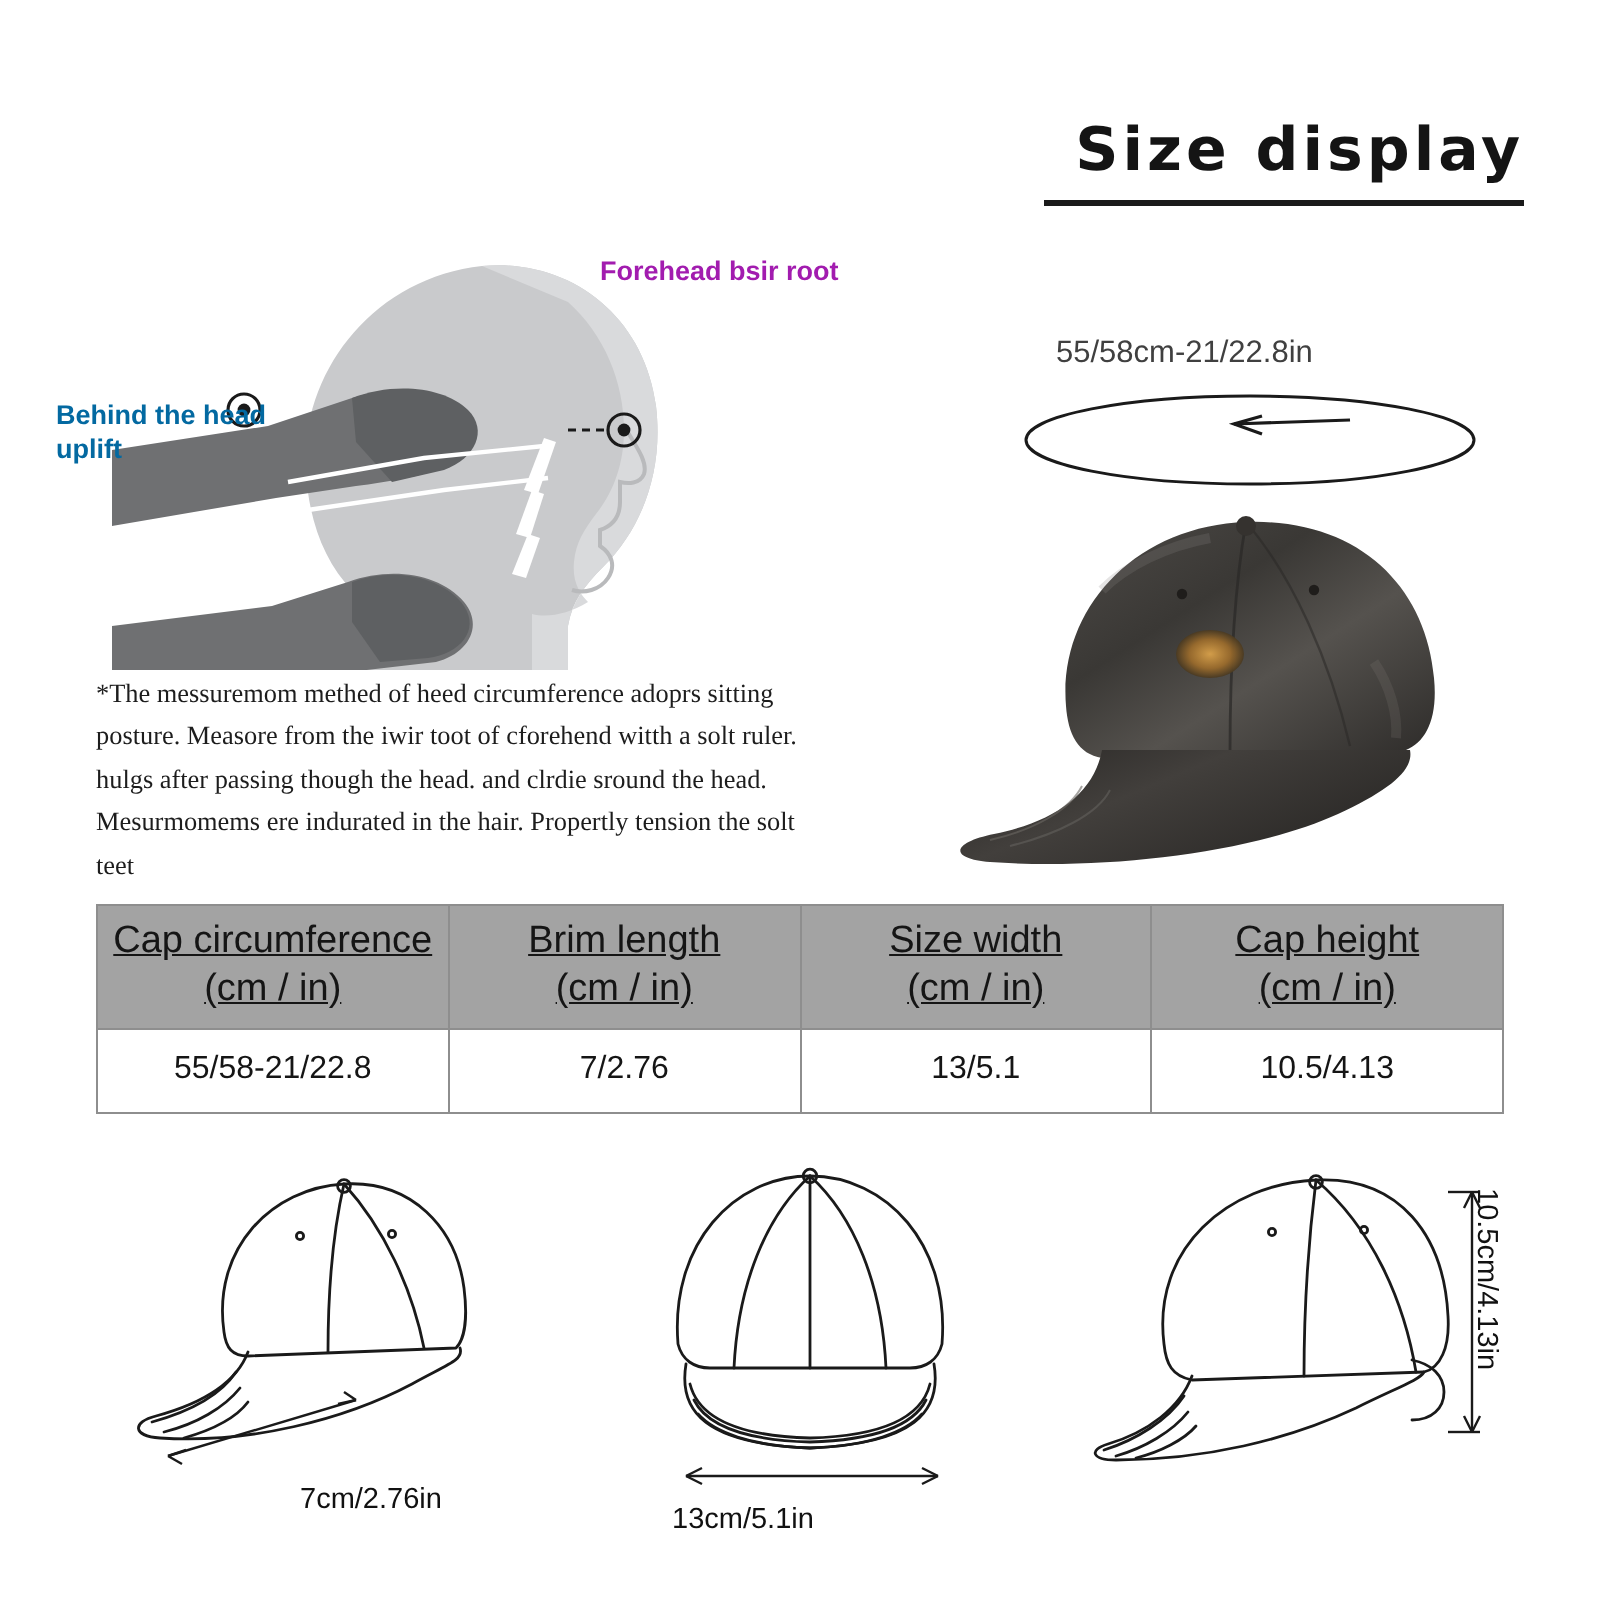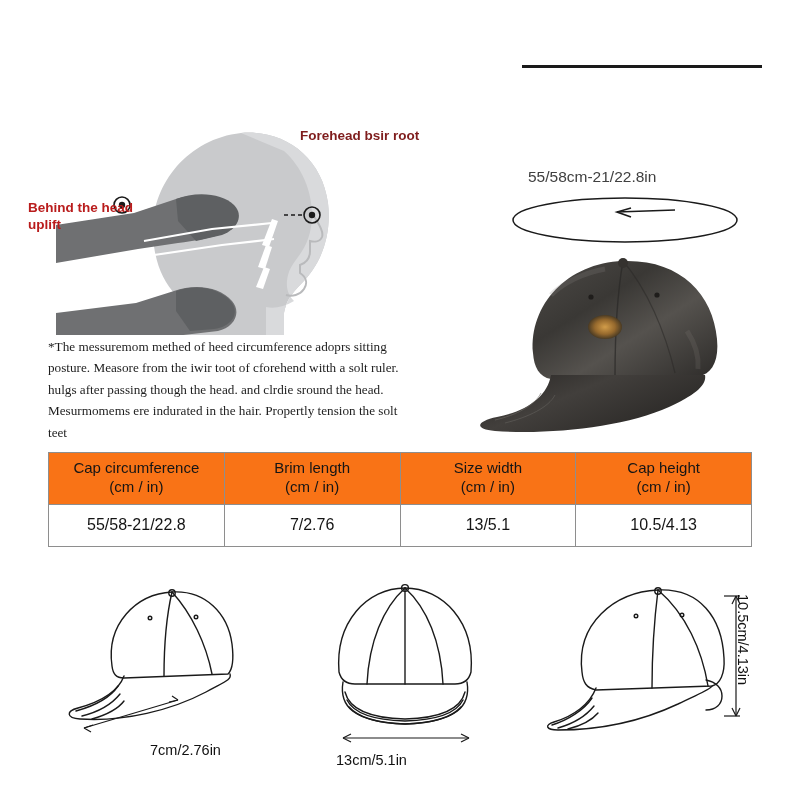--- a/index.html
+++ b/index.html
@@ -49,31 +49,31 @@
   }
 
   .label-forehead {
     position: absolute;
     left: 300px;
     top: 128px;
     font-size: 13.5px;
     font-weight: bold;
     line-height: 1.25;
     width: 120px;
-    color: #7f1d1d;
+    color: #a21caf;
   }
   .label-behind {
     position: absolute;
     left: 28px;
     top: 200px;
     font-size: 13.5px;
     font-weight: bold;
     line-height: 1.25;
     width: 110px;
-    color: #b91c1c;
+    color: #0369a1;
   }
 
   .note-text {
     position: absolute;
     left: 48px;
     top: 336px;
     width: 365px;
     font-size: 13.2px;
     line-height: 1.62;
     color: #1d1d1d;
@@ -112,24 +112,25 @@
     border-collapse: collapse;
     table-layout: fixed;
   }
   .spec-table th, .spec-table td {
     border: 1px solid #8e8e8e;
     text-align: center;
     font-weight: normal;
     color: #151515;
   }
   .spec-table th {
-    background: #f97316;
-    font-size: 15px;
+    background: #a3a3a3;
+    font-size: 19px;
     padding: 6px 2px 7px;
     line-height: 1.25;
+    text-decoration: underline;
   }
   .spec-table td {
     background: #ffffff;
     font-size: 16px;
     padding: 11px 2px 12px;
   }
 
   
   .caps-row {
     position: absolute;
@@ -155,20 +156,21 @@
     left: 735px;
     top: 594px;
     writing-mode: vertical-rl;
     text-orientation: mixed;
   }
 </style>
 </head>
 <body>
 
 <div class="title-block">
+  <div class="title-text">Size  display</div>
   <div class="title-rule"></div>
 </div>
 
 <div class="head-illus">
   <svg width="400" height="240" viewBox="0 0 400 240">
 
     <path d="M215 38 C258 34 296 62 302 108 C306 142 294 170 276 188 C266 198 260 206 258 218 L258 240 L150 240 L150 200 C136 186 128 164 127 140 C124 92 160 44 215 38 Z" fill="#c9cacc"></path>
 
     <path d="M258 56 C276 72 286 96 286 120 C286 138 280 152 272 162 C266 170 262 176 261 186 C260 196 264 202 268 206 C258 212 248 214 240 212 L240 240 L258 240 L258 218 C260 206 266 198 276 188 C294 170 306 142 302 108 C296 62 258 34 215 38 Z" fill="#d9dadc"></path>
 

